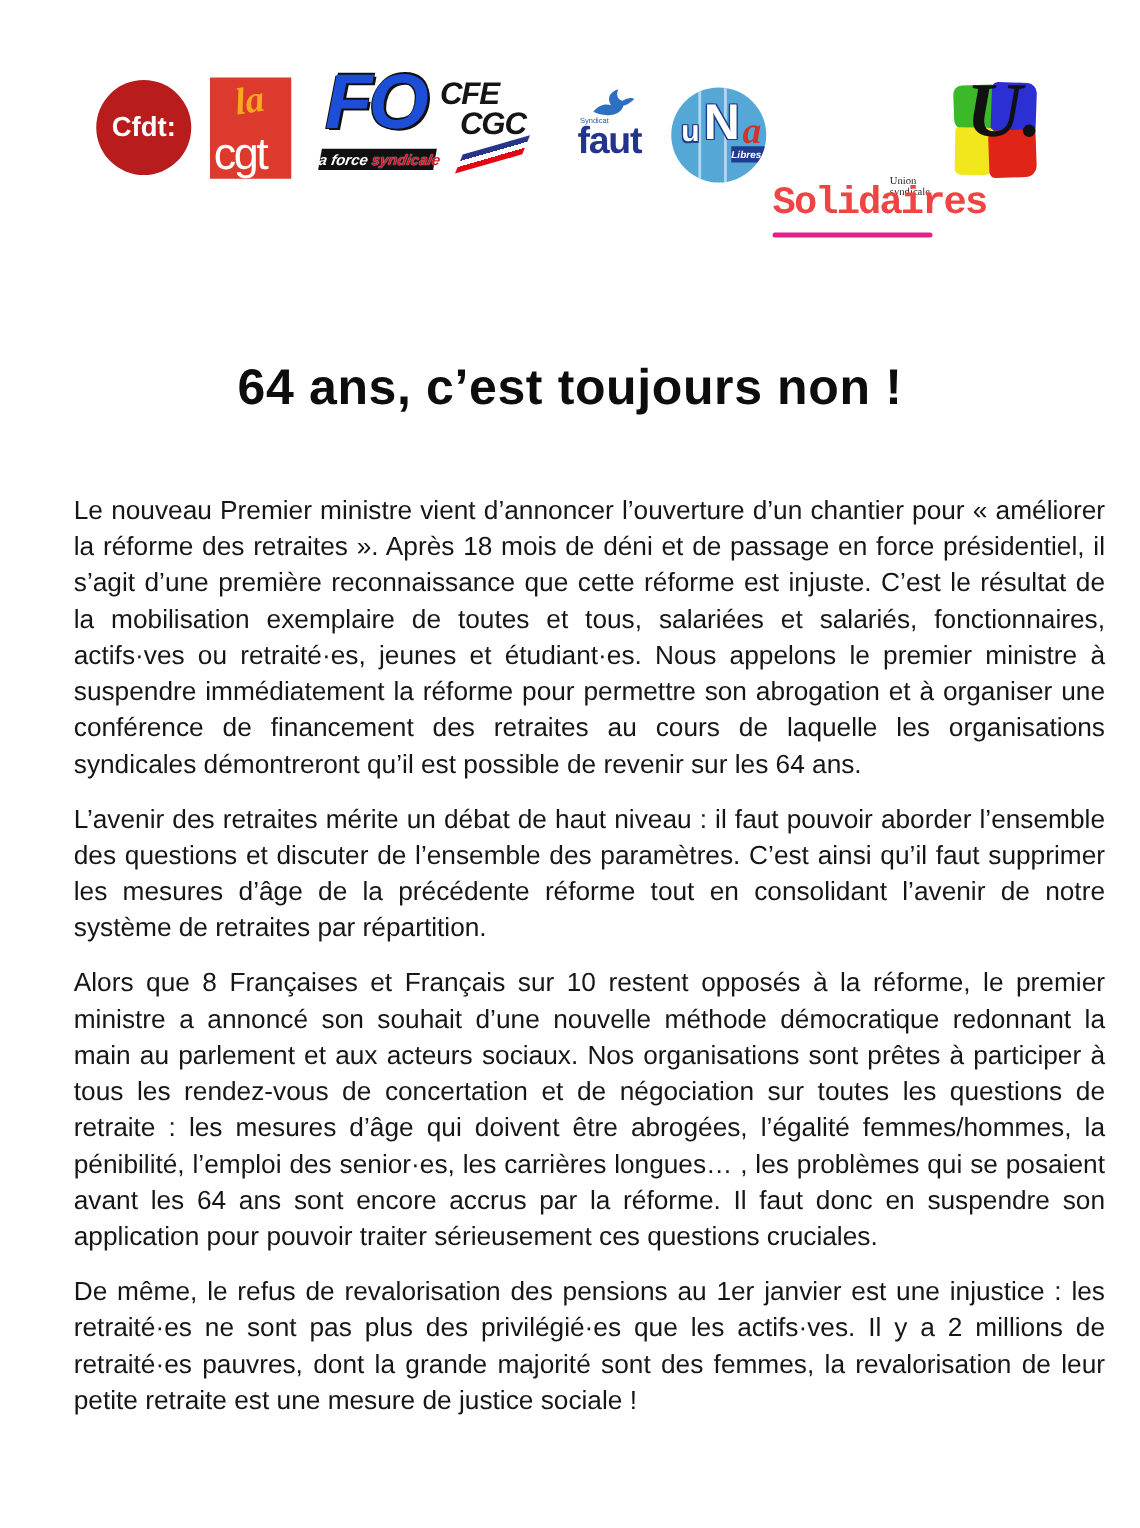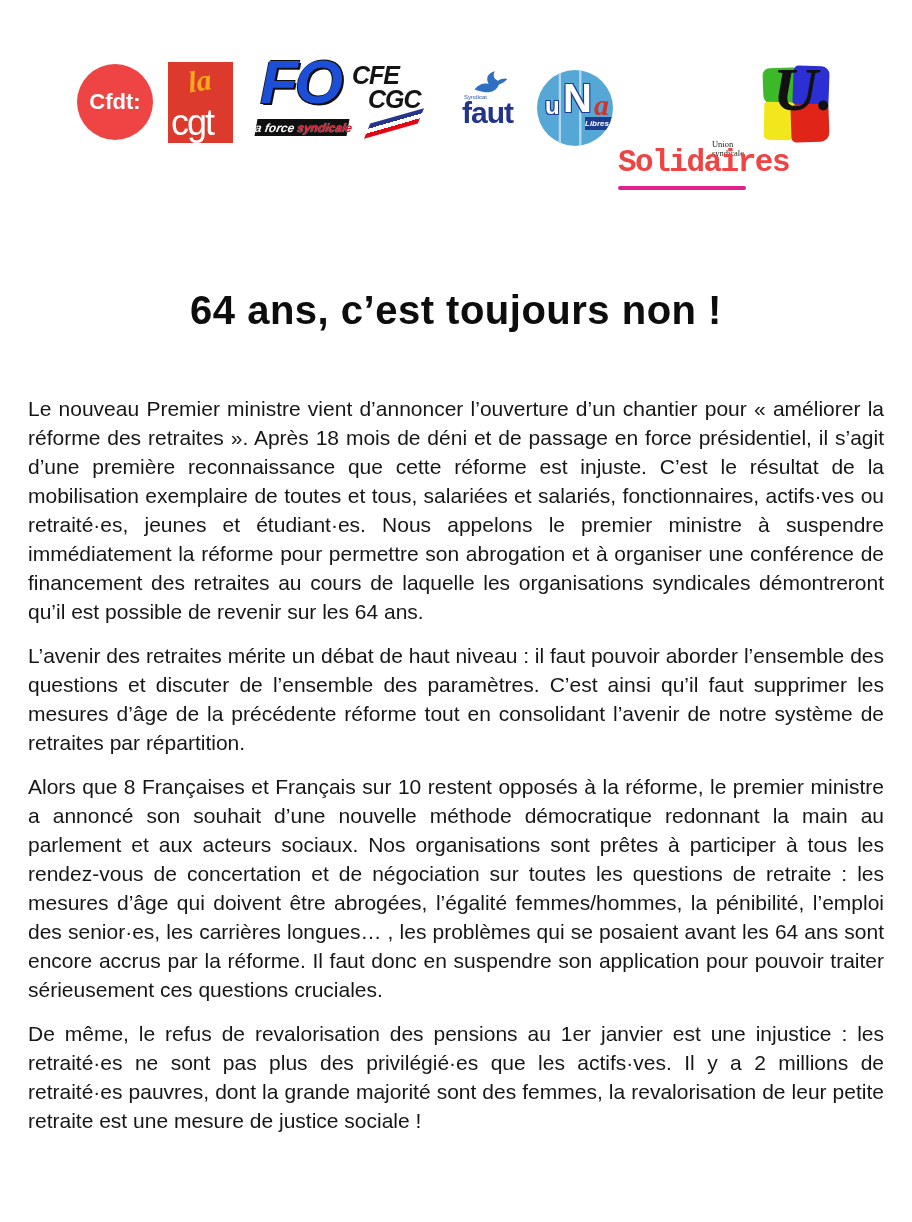--- a/index.html
+++ b/index.html
@@ -148,30 +148,31 @@
     font-size: 40px; font-weight: bold; letter-spacing: 0.5px; color: #0d0d0d;
   }
 
   
   .body-text {
     position: absolute; left: 28px; top: 394px; width: 856px;
   }
   .body-text p {
     font-size: 21px; line-height: 29px; text-align: justify; color: #161616;
     margin-bottom: 15px;
+    margin-left: 31px;
   }
 </style>
 </head>
 <body>
 
 <div class="page">
 
   <div class="logo-row">
 
-    <div class="logo cfdt" style="background:#ef4444">
+    <div class="logo cfdt" style="background:#b91c1c">
       <span>Cfdt:</span>
     </div>
 
     <div class="logo cgt" style="background:#DD3A2E">
       <span class="la" style="color:#F7A81C">la</span>
       <span class="cgt-word">cgt</span>
     </div>
 
     <div class="logo fo">
       <span class="fo-word" style="color:#1d4ed8">FO</span>

